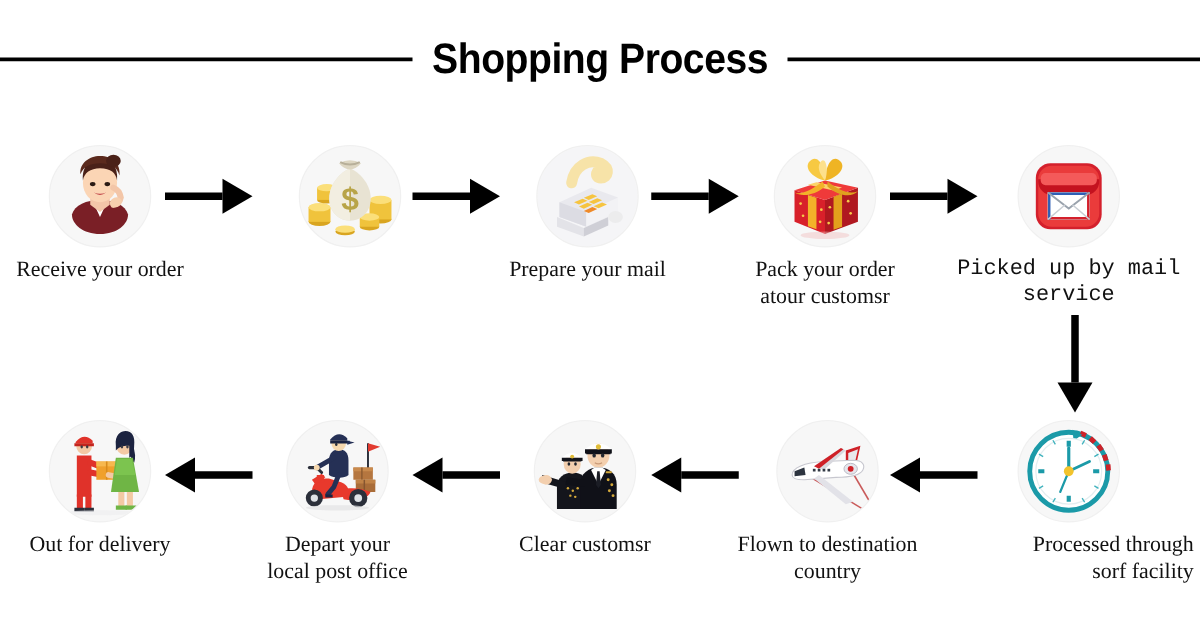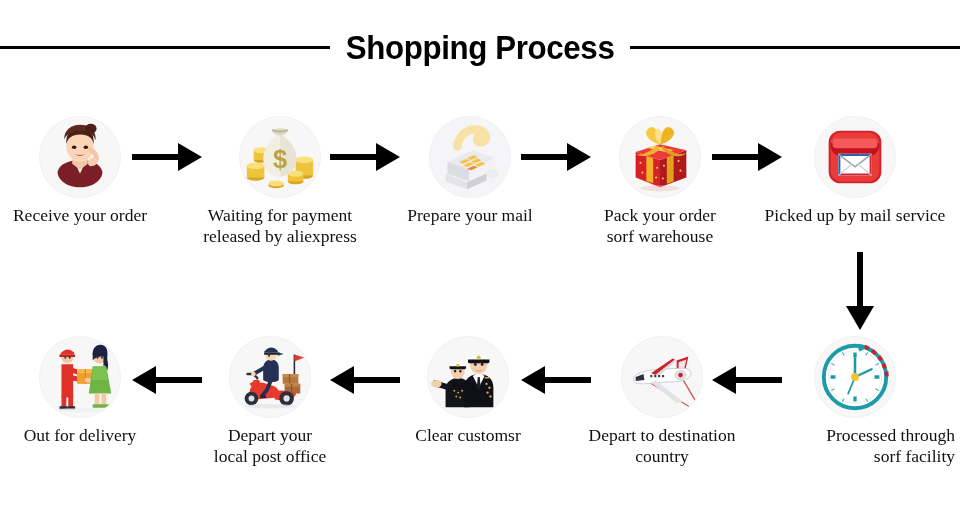--- a/index.html
+++ b/index.html
@@ -203,22 +203,20 @@
           <path d="M41 18 c-7 3 -17 12 -17 25 c0 11 8 18 17 18 z" fill="#f2eee1"></path>
           <path d="M32 14 q9 -5 18 0 q-4 5 -9 5 q-5 0 -9 -5 z" fill="#ddd6c2"></path>
           <path d="M33 13 q8 4 16 0" fill="none" stroke="#b8b09a" stroke-width="1.6"></path>
           <text x="41" y="52" font-family="Liberation Sans, sans-serif" font-size="26" font-weight="bold" fill="#b8a447" text-anchor="middle">$</text>
 
           <ellipse cx="37" cy="70" rx="8" ry="3" fill="#d9a520"></ellipse>
           <ellipse cx="37" cy="68" rx="8" ry="3" fill="#fbdf7a"></ellipse>
         </g>
       </svg>
     </div>
-    <div class="caption">Waiting for payment
-released by aliexpress</div>
   </div>
 
   <div class="step" style="left:370px; top:116px;">
     <div class="bubble">
       <svg class="icon-svg" viewBox="0 0 82 82">
         <circle cx="41" cy="41" r="41" fill="#f5f5f7"></circle>
         <g>
 
           <path d="M28 30 C30 16 42 10 52 14 C60 18 58 26 52 26 C46 26 48 18 54 18" fill="none" stroke="#f7e3a8" stroke-width="9" stroke-linecap="round"></path>
 
@@ -275,24 +273,24 @@
               <circle cx="62" cy="55" r="1.1"></circle>
             <circle cx="45" cy="50" r="1.1"></circle>
               <circle cx="44" cy="63" r="1.1"></circle>
           </g>
 
           <ellipse cx="41" cy="73" rx="20" ry="3" fill="#f0bcbc" opacity="0.45"></ellipse>
         </g>
       </svg>
     </div>
     <div class="caption">Pack your order
-sorf warehouse</div>
-  </div>
-
-  <div class="step" style="left:755px; top:116px;">
+atour customsr</div>
+  </div>
+
+  <div class="step" style="left:755px; top:116px;font-family:Liberation Mono, monospace;">
     <div class="bubble">
       <svg class="icon-svg" viewBox="0 0 82 82">
         <circle cx="41" cy="41" r="41" fill="#f7f7f7"></circle>
         <g>
           <rect x="14" y="14" width="54" height="54" rx="12" fill="#d4202c"></rect>
           <rect x="16" y="16" width="50" height="50" rx="11" fill="#ea3b3b"></rect>
           <path d="M16 27 h50 v2 a11 11 0 0 1 -11 11 h-28 a11 11 0 0 1 -11 -11 z" fill="#c4121f"></path>
           <rect x="18" y="22" width="46" height="10" rx="4" fill="#f45a5a"></rect>
 
           <rect x="24" y="38" width="34" height="22" fill="#ffffff" stroke="#d0d0d0" stroke-width="0.8"></rect>
@@ -382,21 +380,21 @@
             <rect x="41" y="39" width="2.2" height="2.2"></rect>
           </g>
 
           <path d="M14 41 L22 38 L23 44 L14 45 Z" fill="#2d3440"></path>
 
           <ellipse cx="60" cy="39" rx="5.5" ry="4.5" fill="#e6e6ec" stroke="#b9b9c3" stroke-width="0.8"></ellipse>
           <ellipse cx="60" cy="39" rx="2.4" ry="2.4" fill="#cf2027"></ellipse>
         </g>
       </svg>
     </div>
-    <div class="caption">Depart to destination
+    <div class="caption">Flown to destination
 country</div>
   </div>
 
   <div class="step" style="left:170px; top:336px;">
     <div class="bubble">
       <svg class="icon-svg" viewBox="0 0 82 82">
         <circle cx="41" cy="41" r="41" fill="#f7f7f7"></circle>
         <g>
 
           <path d="M66 18 v22" stroke="#2b2f3a" stroke-width="1.6" fill="none"></path>

